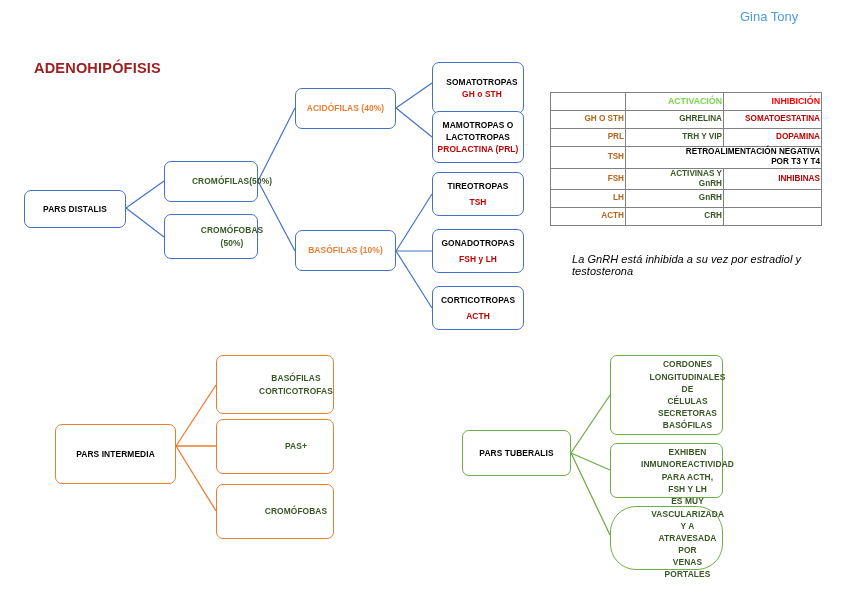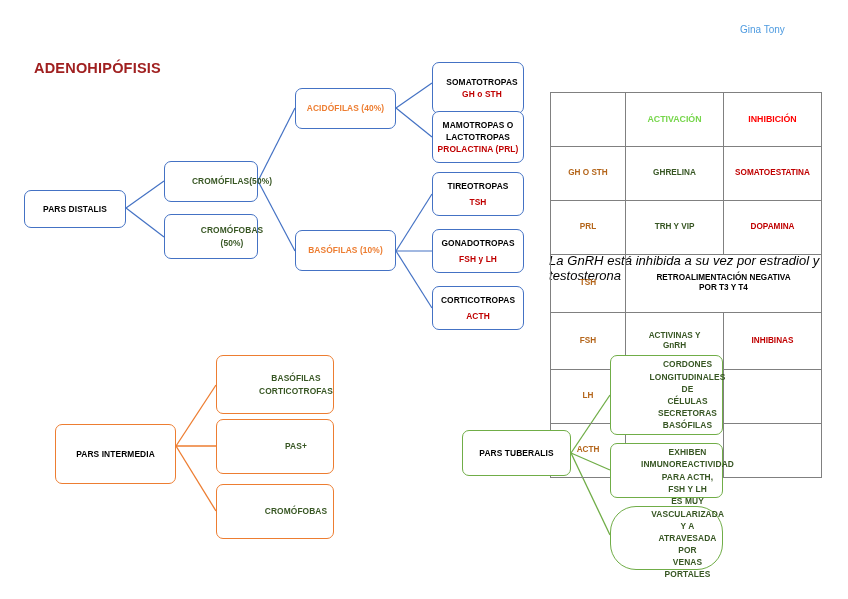--- a/index.html
+++ b/index.html
@@ -58,22 +58,22 @@
     left: 34px;
     top: 60px;
     font-size: 14.5px;
     font-weight: bold;
     color: #A02020;
     letter-spacing: 0.2px;
   }
   #author {
     position: absolute;
     left: 740px;
-    top: 24px;
-    font-size: 10px;
+    top: 9px;
+    font-size: 13px;
     color: #4E9BE0;
     font-weight: normal;
   }
 
   
   #tbl-wrap {
     position: absolute;
     left: 550px;
     top: 92px;
     width: 262px;
@@ -81,39 +81,39 @@
   }
   table.hormone {
     border-collapse: collapse;
     width: 262px;
     table-layout: fixed;
     font-size: 8.2px;
     font-weight: bold;
   }
   table.hormone td {
     border: 1px solid #808080;
-    text-align: center;
+    text-align: right;
     vertical-align: middle;
-    padding: 18px 1px;
+    padding: 0 1px;
     height: 17px;
     line-height: 1.25;
   }
   td.c-lab  { width: 72px; color: #B4651A; }
   td.c-act  { width: 95px; color: #375623; }
   td.c-inh  { width: 95px; color: #C00000; }
   td.hdr-act { color: #76D64B; font-size: 8.8px; }
   td.hdr-inh { color: #FF0000; font-size: 8.8px; }
   td.span-black { color: #000000; }
   td.blank { border: 1px solid #808080; }
 
   #tbl-note {
     position: absolute;
-    left: 549px;
+    left: 572px;
     top: 253px;
-    font-size: 13px;
+    font-size: 11px;
     font-style: italic;
     color: #000000;
     letter-spacing: 0.05px;
   }
 </style>
 </head>
 <body>
 
 <div id="canvas">
 

